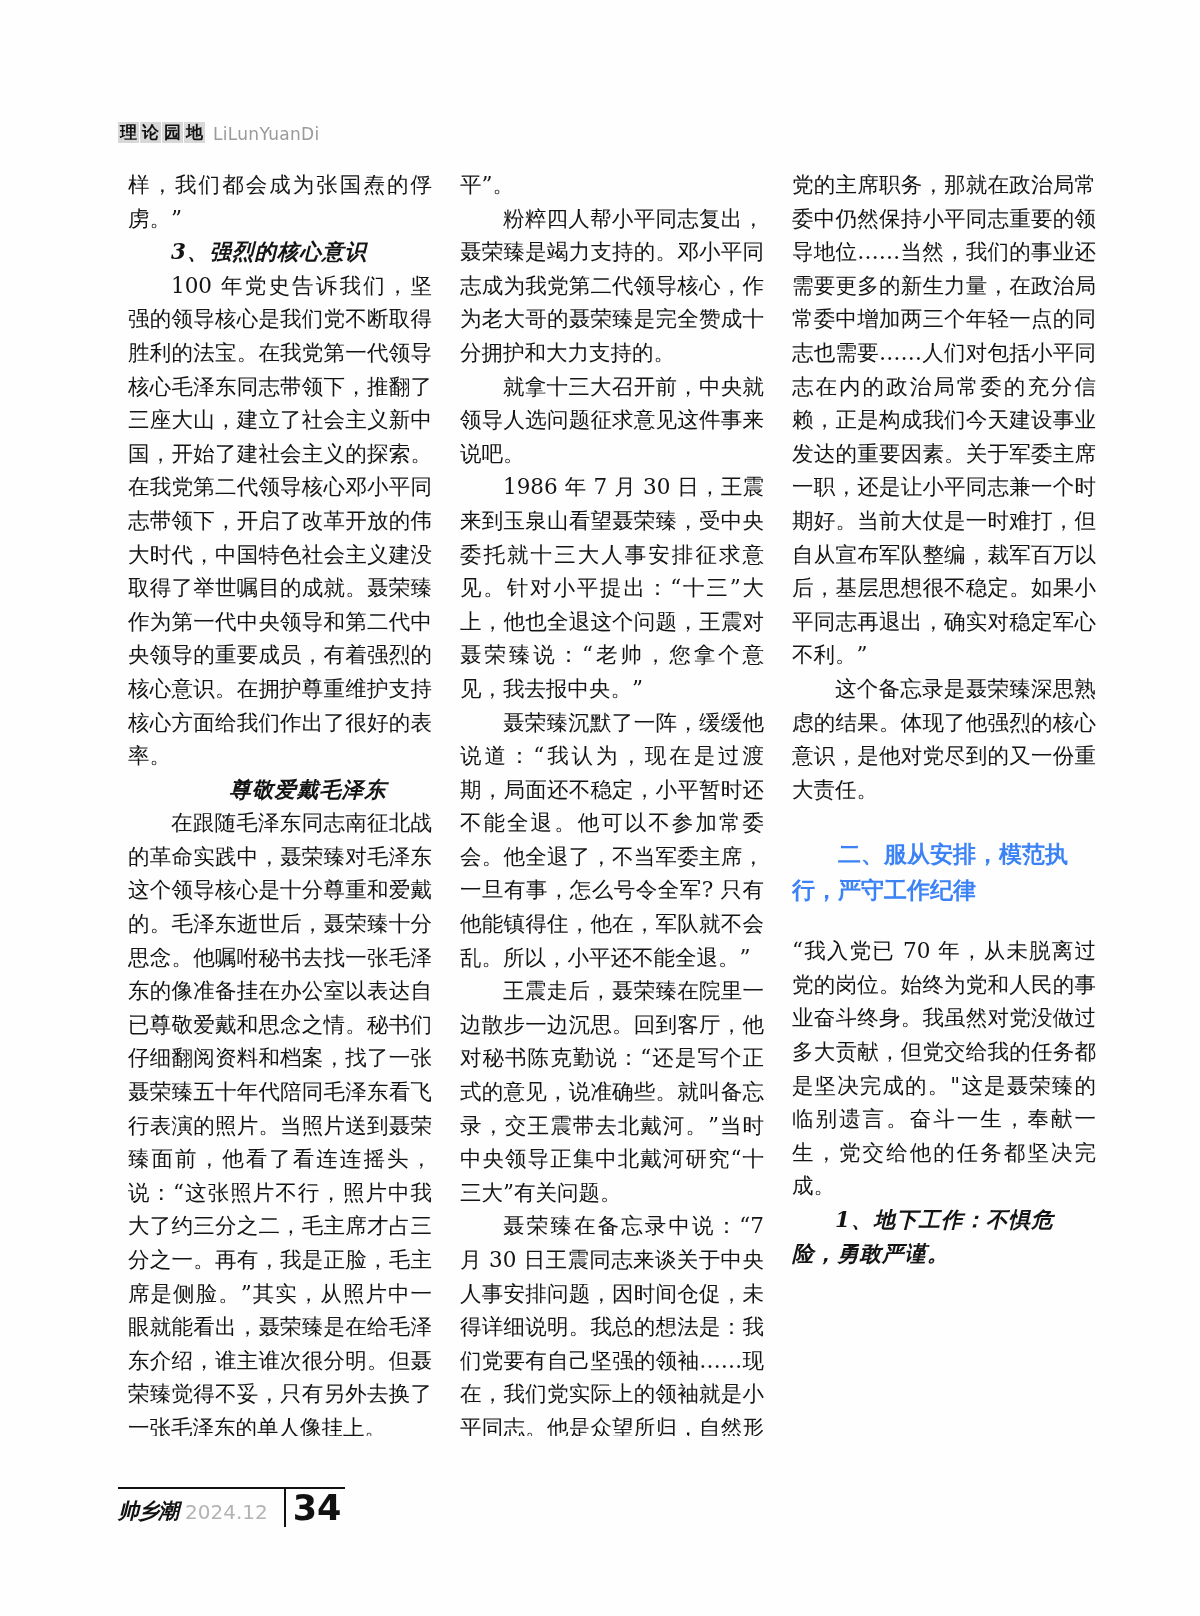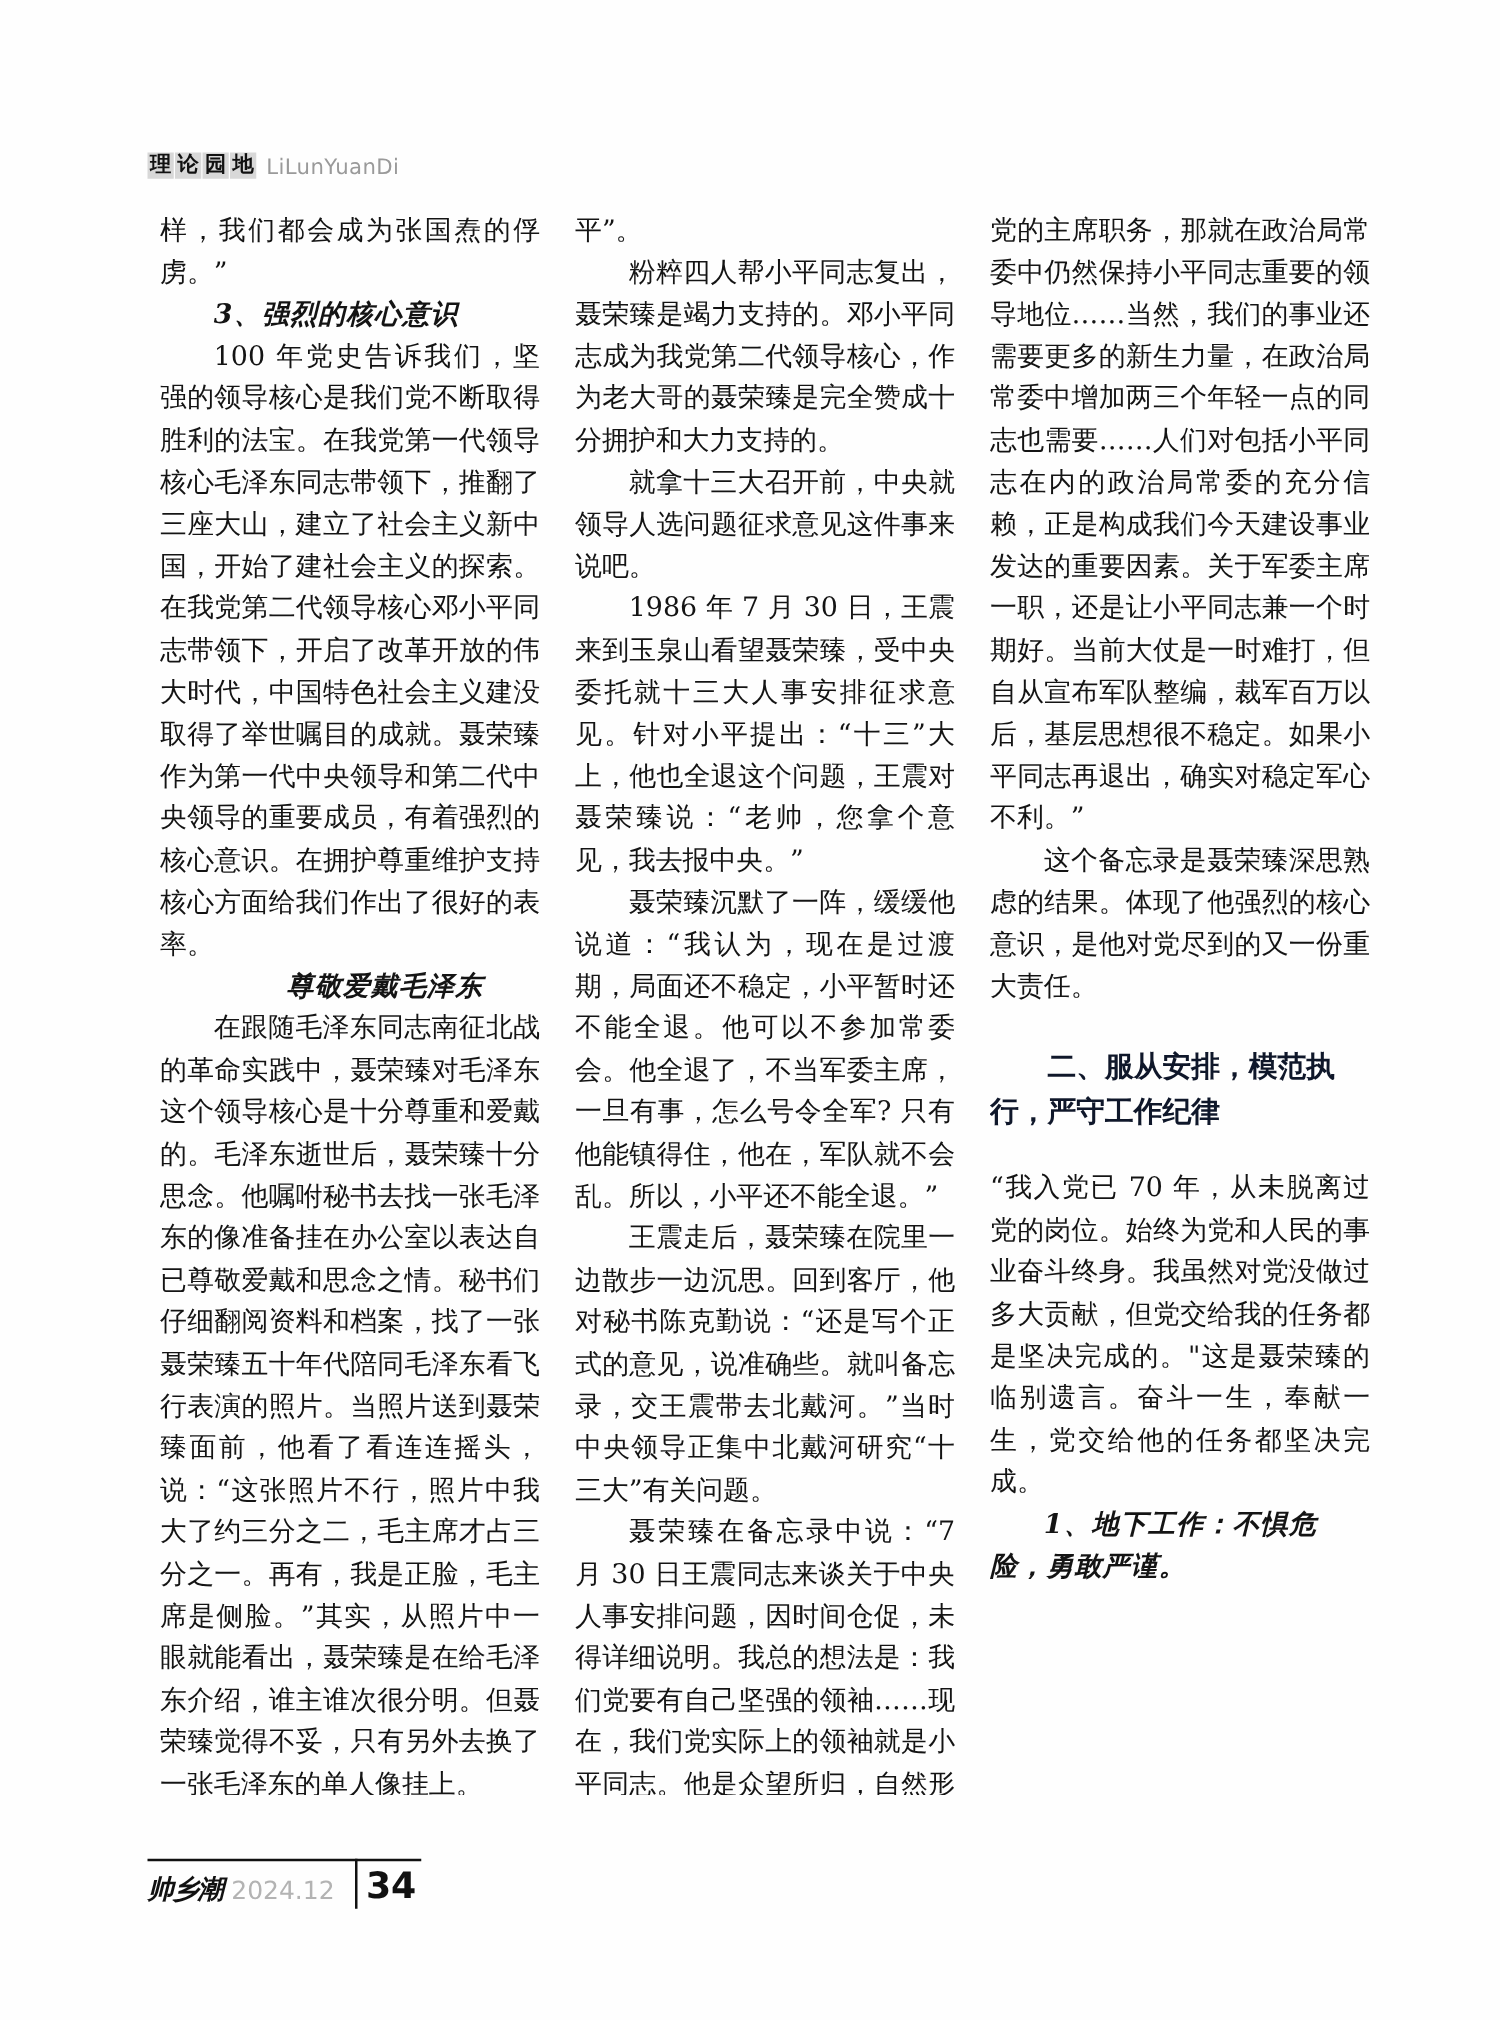--- a/index.html
+++ b/index.html
@@ -114,21 +114,21 @@
 
   
   h2.sect {
     margin: 0;
     font-family: "DejaVu Sans", "Liberation Sans", sans-serif;
     font-weight: bold;
     font-size: 23px;
     line-height: 36px;
     text-indent: 2em;
     letter-spacing: 0;
-    color: #0f172a;
+    color: #3b82f6;
   }
   .sect-gap-top { height: 30px; }
   .sect-gap-bot { height: 26px; }
 
   
   .footer {
     position: absolute;
     left: 118px;
     top: 1487px;
     display: flex;
@@ -157,21 +157,21 @@
     font-size: 20px;
     color: #b3b3b3;
     position: relative;
     top: 4px;
   }
   .f-pageno {
     border-top: 2.5px solid #111;
     border-left: 2.5px solid #111;
     font-family: "DejaVu Sans", "Liberation Sans", sans-serif;
     font-weight: bold;
-    font-size: 29px;
+    font-size: 35px;
     color: #111;
     padding: 2px 4px 0 7px;
     line-height: 34px;
   }
 </style>
 </head>
 <body>
 
 <div class="page">
 

